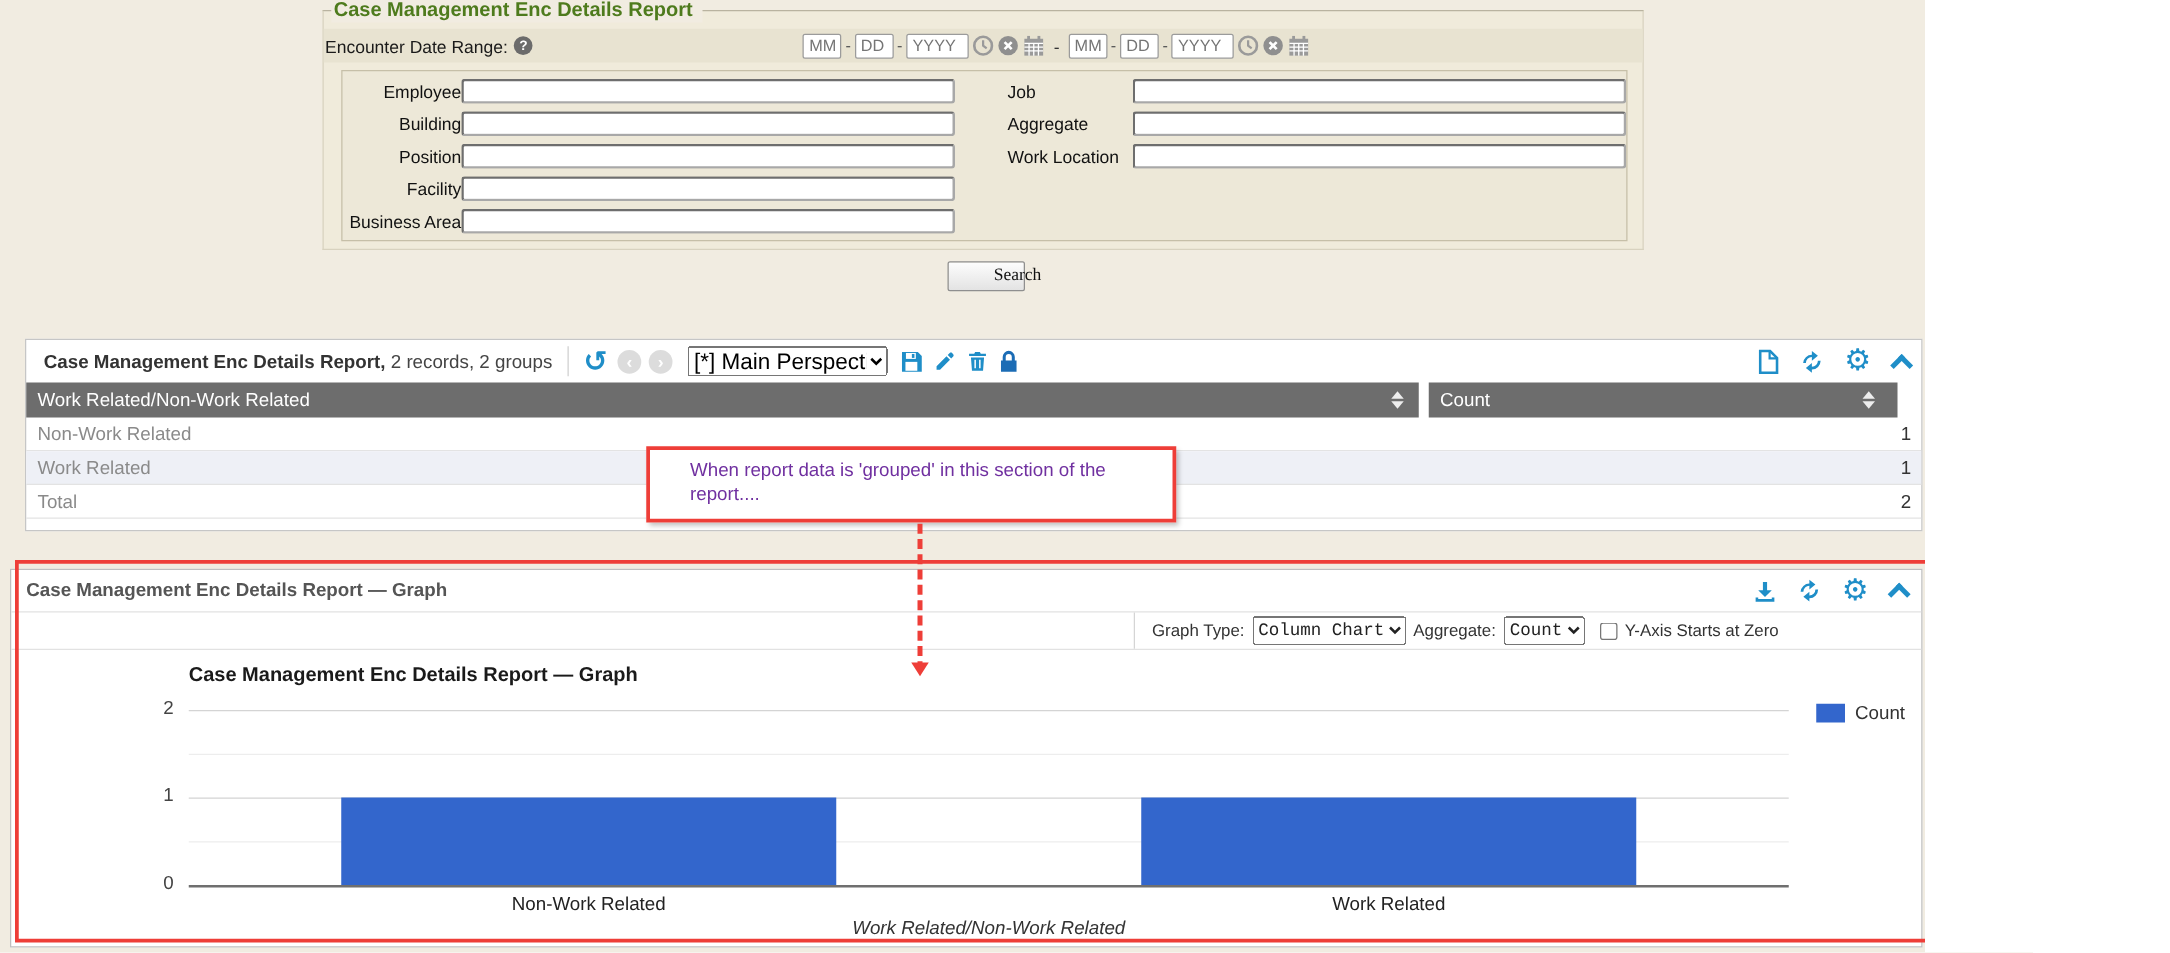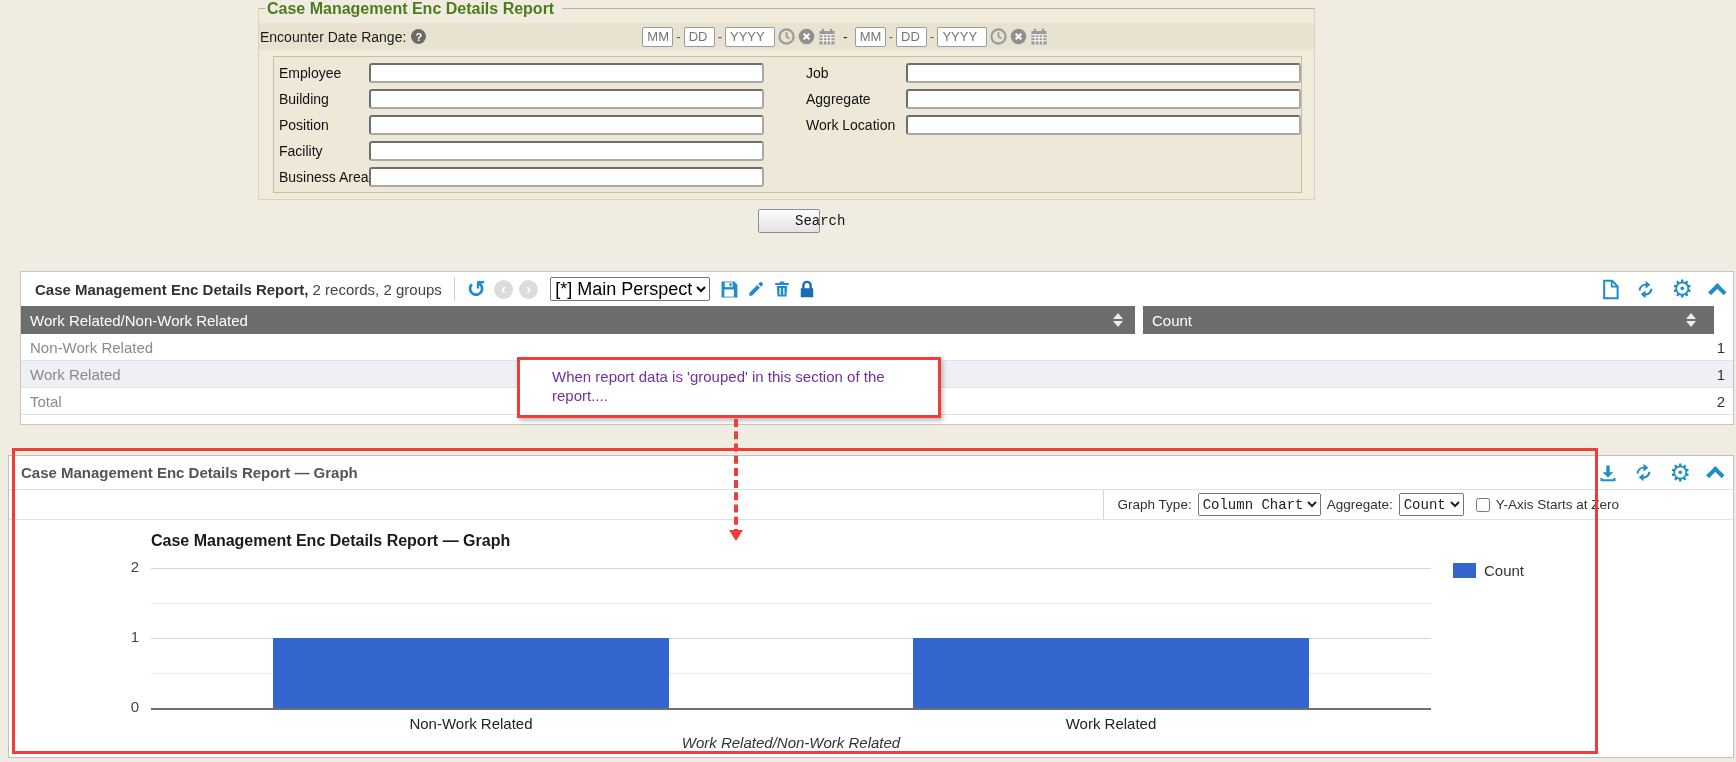--- a/index.html
+++ b/index.html
@@ -1,17 +1,17 @@
 <!DOCTYPE html>
 <html><head>
 <meta charset="utf-8">
 <style>
   * { margin:0; padding:0; box-sizing:border-box; }
   body { font-family:"Liberation Sans","DejaVu Sans",sans-serif; }
-  .page { position:relative; width:1736px; height:762px; background:#f1ece1; overflow:hidden; }
+  .page { position:relative; width:1540px; height:762px; background:#f1ece1; overflow:hidden; }
 
   
   .form-panel { position:absolute; left:258px; top:8px; width:1057px; height:192px;
                 background:#f0ebdb; border:1px solid #d8d2bf; border-top:1px solid #b9b3a0; }
   .form-legend { position:absolute; left:6px; top:-9px; background:#f1ece1; padding:0 8px 0 2px;
                  font-size:16px; font-weight:bold; color:#4e7b1d; line-height:18px; }
   .date-row { position:absolute; left:0; top:14px; width:100%; height:27px; background:#e8e3d1;
               display:flex; align-items:center; padding-left:1px; font-size:14px; color:#1a1a1a; }
   .help-icon { display:inline-flex; align-items:center; justify-content:center; width:15px; height:15px;
                border-radius:50%; background:#6b6b6b; color:#fff; font-size:11px; font-weight:bold; margin-left:5px; cursor:pointer; }
@@ -24,28 +24,28 @@
   .dicon { display:inline-flex; align-items:center; cursor:pointer; }
 
   .fields-box { position:absolute; left:14px; top:47px; width:1029px; height:137px;
                 background:#ede8d8; border:1px solid #c6bfa8; padding:3px 0 0 0; }
   .fcols { display:flex; }
   .fcol { display:flex; flex-direction:column; }
   .fcol.left { width:498px; margin-left:5px; }
   .fcol.right { margin-left:30px; }
   .frow { display:flex; align-items:center; height:26px; }
   .frow label { font-size:14px; color:#111; }
-  .fcol.left .frow label { width:90px; }
+  .fcol.left .frow label { width:90px;text-align:right; }
   .fcol.right .frow label { width:100px; line-height:13px; }
   .finput { width:395px; height:20px; background:#fff; border:2px solid;
             border-color:#6e6e6e #a8a8a8 #a8a8a8 #6e6e6e; border-radius:3px; font-family:inherit; font-size:13px; padding:0 4px; }
 
   .search-btn { position:absolute; left:758px; top:209px; width:62px; height:24px;
                 background:linear-gradient(#fdfdfd,#e3e3e3); border:1px solid #8f8f8f; border-radius:2px;
-                font-size:14px; color:#111; font-family:Liberation Mono, monospace; cursor:pointer;padding-left:36px; }
+                font-size:14px; color:#111; font-family:Liberation Serif, serif; cursor:pointer;padding-left:36px; }
 
   
   .table-panel { position:absolute; left:20px; top:271px; right:2px; background:#fff; border:1px solid #c6c6c6; padding-bottom:9px; }
   .graph-panel { position:absolute; left:8px; top:455px; right:2px; height:303px; background:#fff; border:1px solid #bfbfbf; }
 
   .t-toolbar { height:34px; display:flex; align-items:center; padding:0 12px 0 14px; }
   .t-title { font-size:15px; color:#444; white-space:nowrap; }
   .t-title b { color:#333; }
   .vsep { width:1px; height:24px; background:#cfcfcf; margin:0 12px; }
   .undo-icon { font-size:23px; font-weight:bold; color:#1f8ec8; line-height:20px; cursor:pointer; margin-right:8px; }

